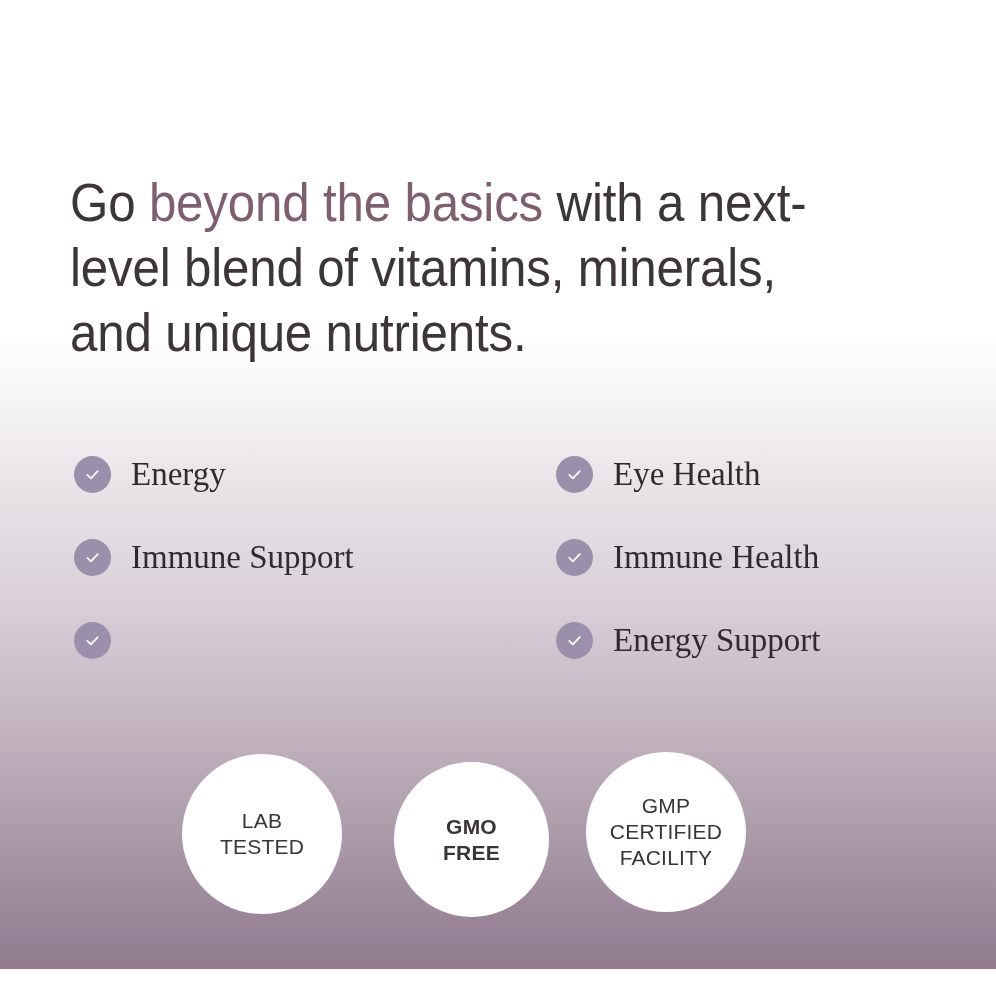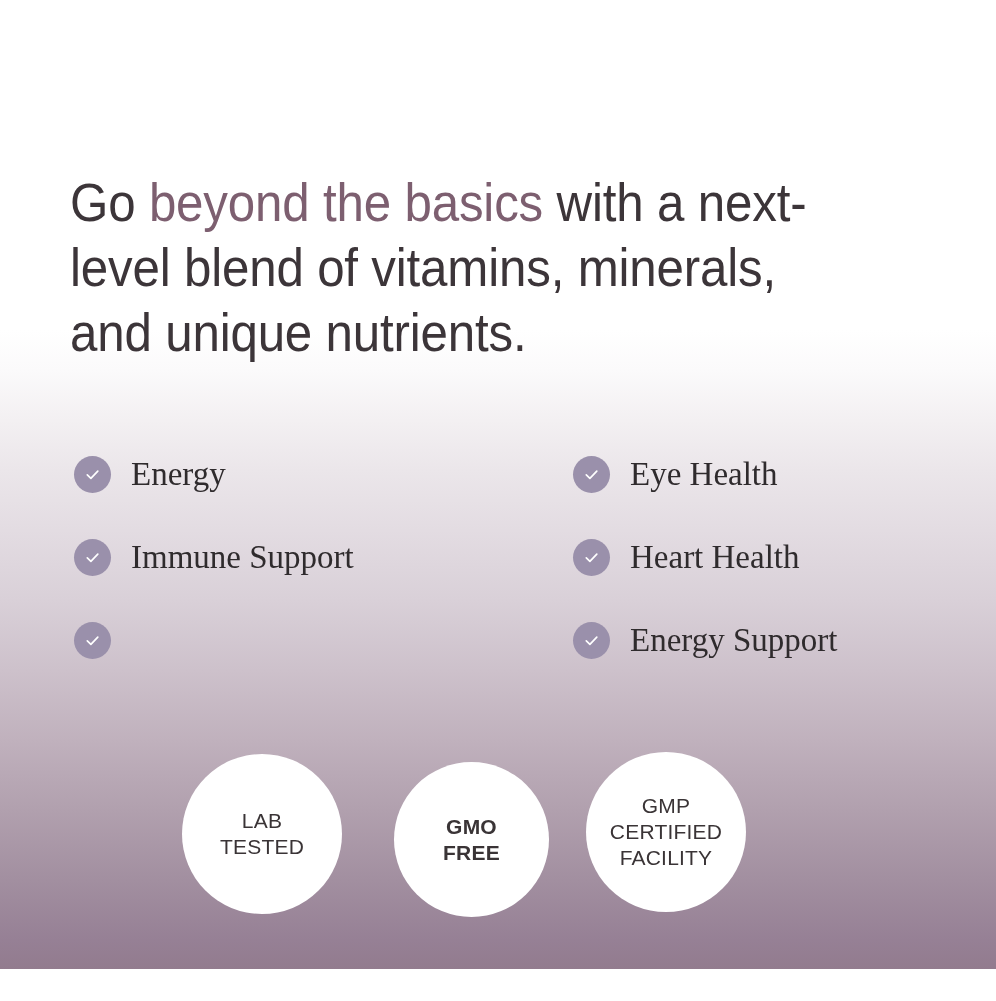--- a/index.html
+++ b/index.html
@@ -67,21 +67,21 @@
     height: 230px;
   }
 
   .benefit-col {
     position: absolute;
     top: 0;
     margin-top: 40px;
   }
 
   .benefit-col.left  { left: 74px; }
-  .benefit-col.right { left: 573px; text-align: right; }
+  .benefit-col.right { left: 556px; text-align: right; }
 
   .benefit-row {
     display: flex;
     align-items: center;
     height: 40px;
     margin-bottom: 43px;
   }
 
   .check-circle {
     flex: 0 0 auto;
@@ -190,21 +190,21 @@
         </span>
         <span class="benefit-label">Eye Health</span>
       </div>
 
       <div class="benefit-row">
         <span class="check-circle">
           <svg width="19" height="19" viewBox="0 0 19 19" aria-hidden="true">
             <path d="M4.3 9.9 L7.9 13.3 L14.8 6.2" fill="none" stroke="#ffffff" stroke-width="1.7" stroke-linecap="round" stroke-linejoin="round"></path>
           </svg>
         </span>
-        <span class="benefit-label">Heart Health</span>
+        <span class="benefit-label">Immune Health</span>
       </div>
 
       <div class="benefit-row">
         <span class="check-circle">
           <svg width="19" height="19" viewBox="0 0 19 19" aria-hidden="true">
             <path d="M4.3 9.9 L7.9 13.3 L14.8 6.2" fill="none" stroke="#ffffff" stroke-width="1.7" stroke-linecap="round" stroke-linejoin="round"></path>
           </svg>
         </span>
         <span class="benefit-label">Energy Support</span>
       </div>

